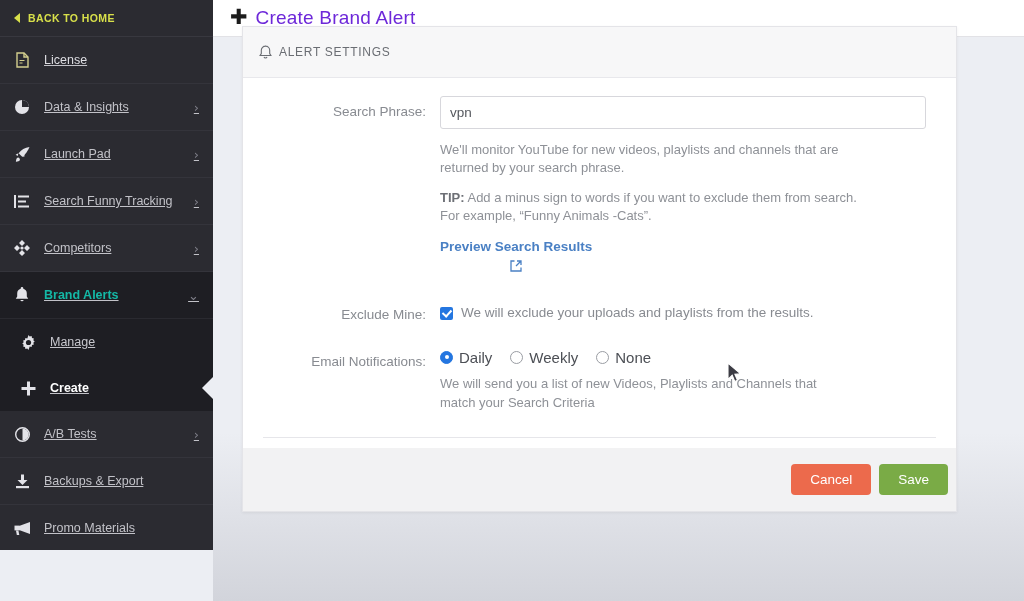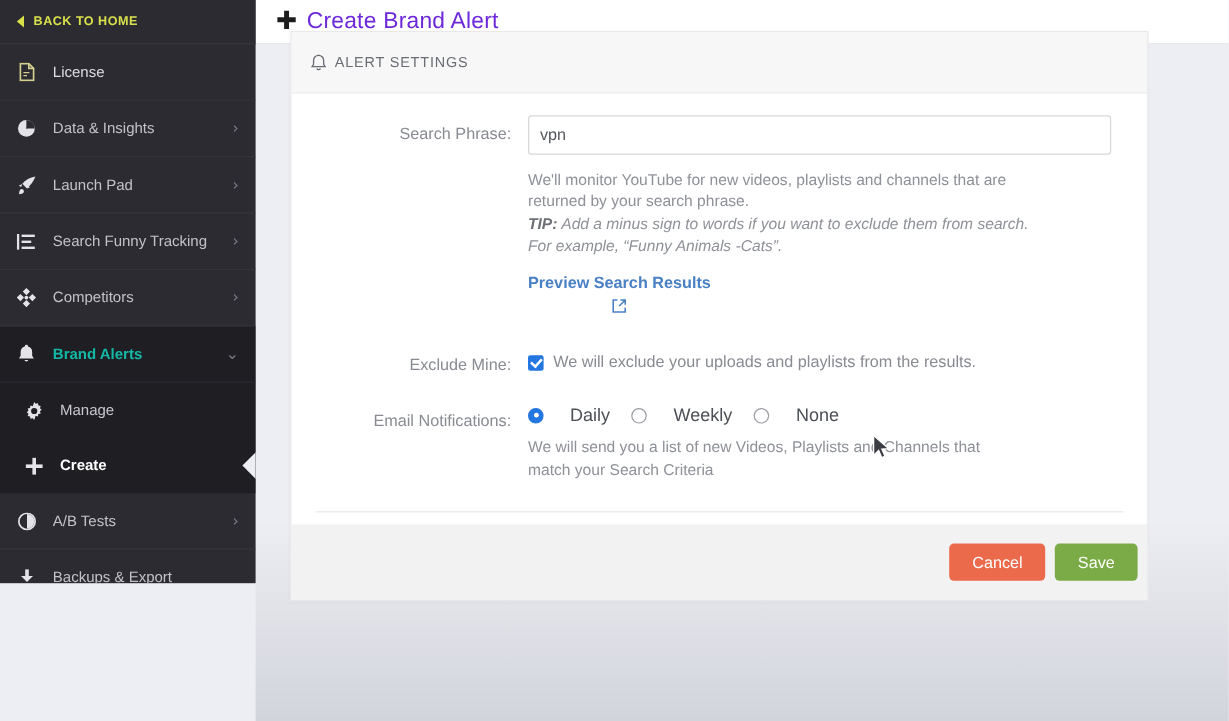--- a/index.html
+++ b/index.html
@@ -15,21 +15,21 @@
   #app {
     position: relative;
     width: 1024px;
     height: 601px;
     display: flex;
   }
 
   
   #sidebar {
     width: 213px;
-    height: 486px;
+    height: 550px;
     background: #2b2b31;
     flex: 0 0 213px;
     position: relative;
     z-index: 5;
     overflow: hidden;
   }
 
   .back-home {
     height: 37px;
     display: flex;
@@ -55,20 +55,21 @@
   .nav-item {
     height: 47px;
     display: flex;
     align-items: center;
     padding-left: 12px;
     padding-right: 14px;
     position: relative;
     border-bottom: 1px solid #34343b;
     color: #c2c2c8;
     font-size: 12.5px;
+    text-decoration: underline;
   }
   .nav-item .ico {
     width: 20px;
     height: 18px;
     flex: 0 0 20px;
     display: flex;
     align-items: center;
     justify-content: center;
     margin-right: 12px;
     color: #e3e3e8;
@@ -203,21 +204,21 @@
     outline: none;
   }
 
   .help {
     font-size: 13px;
     color: #8e9197;
     line-height: 1.42;
     margin-top: 12px;
     max-width: 420px;
   }
-  .help.tip { margin-top: 0; font-style: italic; }
+  .help.tip { margin-top: 11px; }
   .help b { color: #6d7076; font-weight: bold; }
 
   .preview-link {
     display: inline-flex;
     align-items: center;
     gap: 6px;
     margin-top: 13px;
     color: #4a80c4;
     font-size: 13.5px;
     font-weight: bold;
@@ -242,21 +243,21 @@
     left: 4px; top: 1px;
     width: 4px; height: 7px;
     border: solid #fff;
     border-width: 0 2px 2px 0;
     transform: rotate(42deg);
   }
   .check-text { font-size: 13.5px; color: #888b91; }
 
   .row-radio { margin-top: 24px; }
   .radio-group { display: flex; align-items: center; gap: 18px; padding-top: 3px; }
-  .radio-opt { display: flex; align-items: center; gap: 22px; }
+  .radio-opt { display: flex; align-items: center; gap: 6px; }
   .rdo {
     width: 13px; height: 13px;
     border-radius: 50%;
     border: 1px solid #9a9da3;
     background: #fff;
     flex: 0 0 13px;
     position: relative;
   }
   .rdo.on {
     background: #2476e0;

